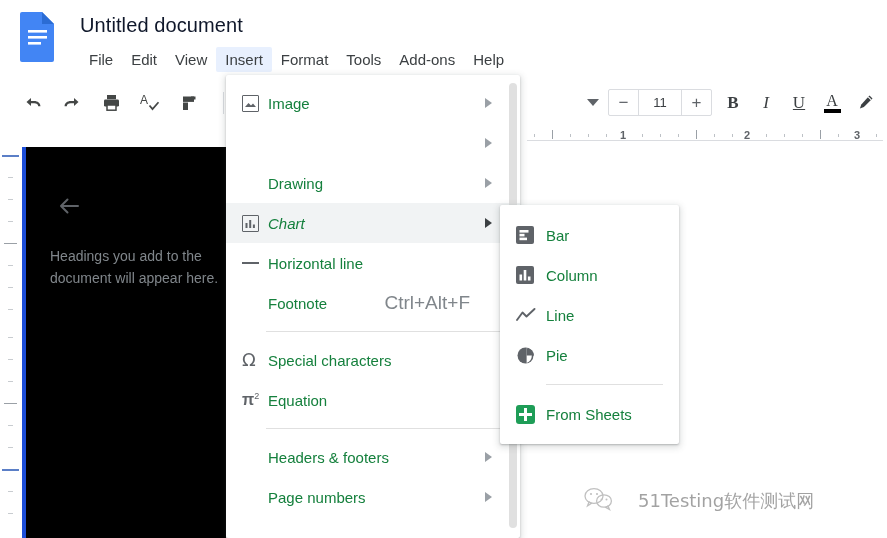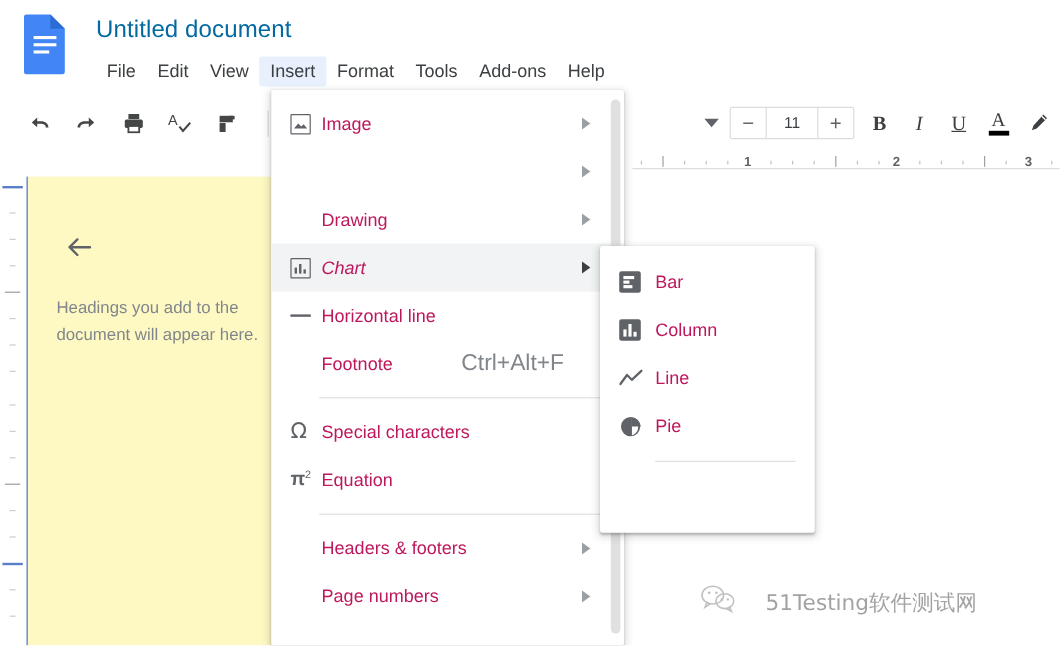--- a/index.html
+++ b/index.html
@@ -24,21 +24,21 @@
     width: 887px; height: 80px;
     background: #ffffff;
     z-index: 5;
   }
   .docs-logo {
     position: absolute; left: 18px; top: 10px;
     width: 40px; height: 52px;
   }
   .doc-title {
     position: absolute; left: 80px; top: 14px;
-    font-size: 20px; color: #0369a1;
+    font-size: 20px; color: #0f172a;
     letter-spacing: 0.1px;
     white-space: nowrap;
   }
   .menubar {
     position: absolute; left: 80px; top: 46px;
     height: 26px;
     display: flex; align-items: center;
   }
   .menu-item {
     font-size: 15px; color: #3c4043;
@@ -167,22 +167,22 @@
   
   .body-area {
     position: absolute; left: 0; top: 147px;
     width: 887px; height: 391px;
     background: #ffffff;
     z-index: 1;
   }
   .outline-pane {
     position: absolute; left: 22px; top: 0;
     width: 204px; height: 391px;
-    background: #fef9c3;
-    border-left: 1px solid #1d4ed8;
+    background: #000000;
+    border-left: 4px solid #1d4ed8;
   }
   .outline-back {
     position: absolute; left: 26px; top: 42px;
     width: 34px; height: 34px;
     display: flex; align-items: center; justify-content: center;
     color: #5f6368;
     cursor: default;
   }
   .outline-empty {
     position: absolute; left: 24px; top: 98px;
@@ -227,21 +227,21 @@
     padding: 0 14px 0 16px;
     cursor: default;
   }
   .mi.hl { background: #f1f3f4; font-style: italic; }
   .mi-icon {
     width: 26px; min-width: 26px;
     display: flex; align-items: center; justify-content: flex-start;
     color: #5f6368;
   }
   .mi-label {
-    font-size: 15px; color: #be185d;
+    font-size: 15px; color: #15803d;
     white-space: nowrap;
     flex: 1;
   }
   .mi-shortcut {
     font-size: 19px; color: #80868b;
     margin-right: 36px;
     white-space: nowrap;
   }
   .mi-arrow {
     position: absolute; right: 28px; top: 50%;
@@ -586,20 +586,26 @@
           <circle cx="9.5" cy="9.5" r="8" fill="#5f6368"></circle>
           <path d="M10.6 2 A8 8 0 0 1 10.6 17 z" fill="#ffffff"></path>
           <path d="M10.6 9.5 L18 9.5 A8 8 0 0 0 10.6 2 z" fill="#5f6368"></path>
         </svg>
       </span>
       <span class="mi-label">Pie</span>
     </div>
 
     <div class="mdiv"></div>
 
+    <div class="mi">
+      <span class="mi-icon">
+        <span class="sheets-icon"></span>
+      </span>
+      <span class="mi-label">From Sheets</span>
+    </div>
   </div>
 
   <div class="watermark">
     <span>
       <svg width="30" height="24" viewBox="0 0 30 24">
         <ellipse cx="11" cy="9" rx="9" ry="7.4" fill="none" stroke="#bdbdbd" stroke-width="1.3"></ellipse>
         <path d="M6 15 L4.5 19 L8.5 16.4 z" fill="none" stroke="#bdbdbd" stroke-width="1.3"></path>
         <ellipse cx="21" cy="14" rx="7.4" ry="6.2" fill="none" stroke="#bdbdbd" stroke-width="1.3"></ellipse>
         <path d="M25 19 L26.5 22.5 L22.8 20.4 z" fill="none" stroke="#bdbdbd" stroke-width="1.3"></path>
         <circle cx="8" cy="7" r="1.1" fill="#bdbdbd"></circle>

